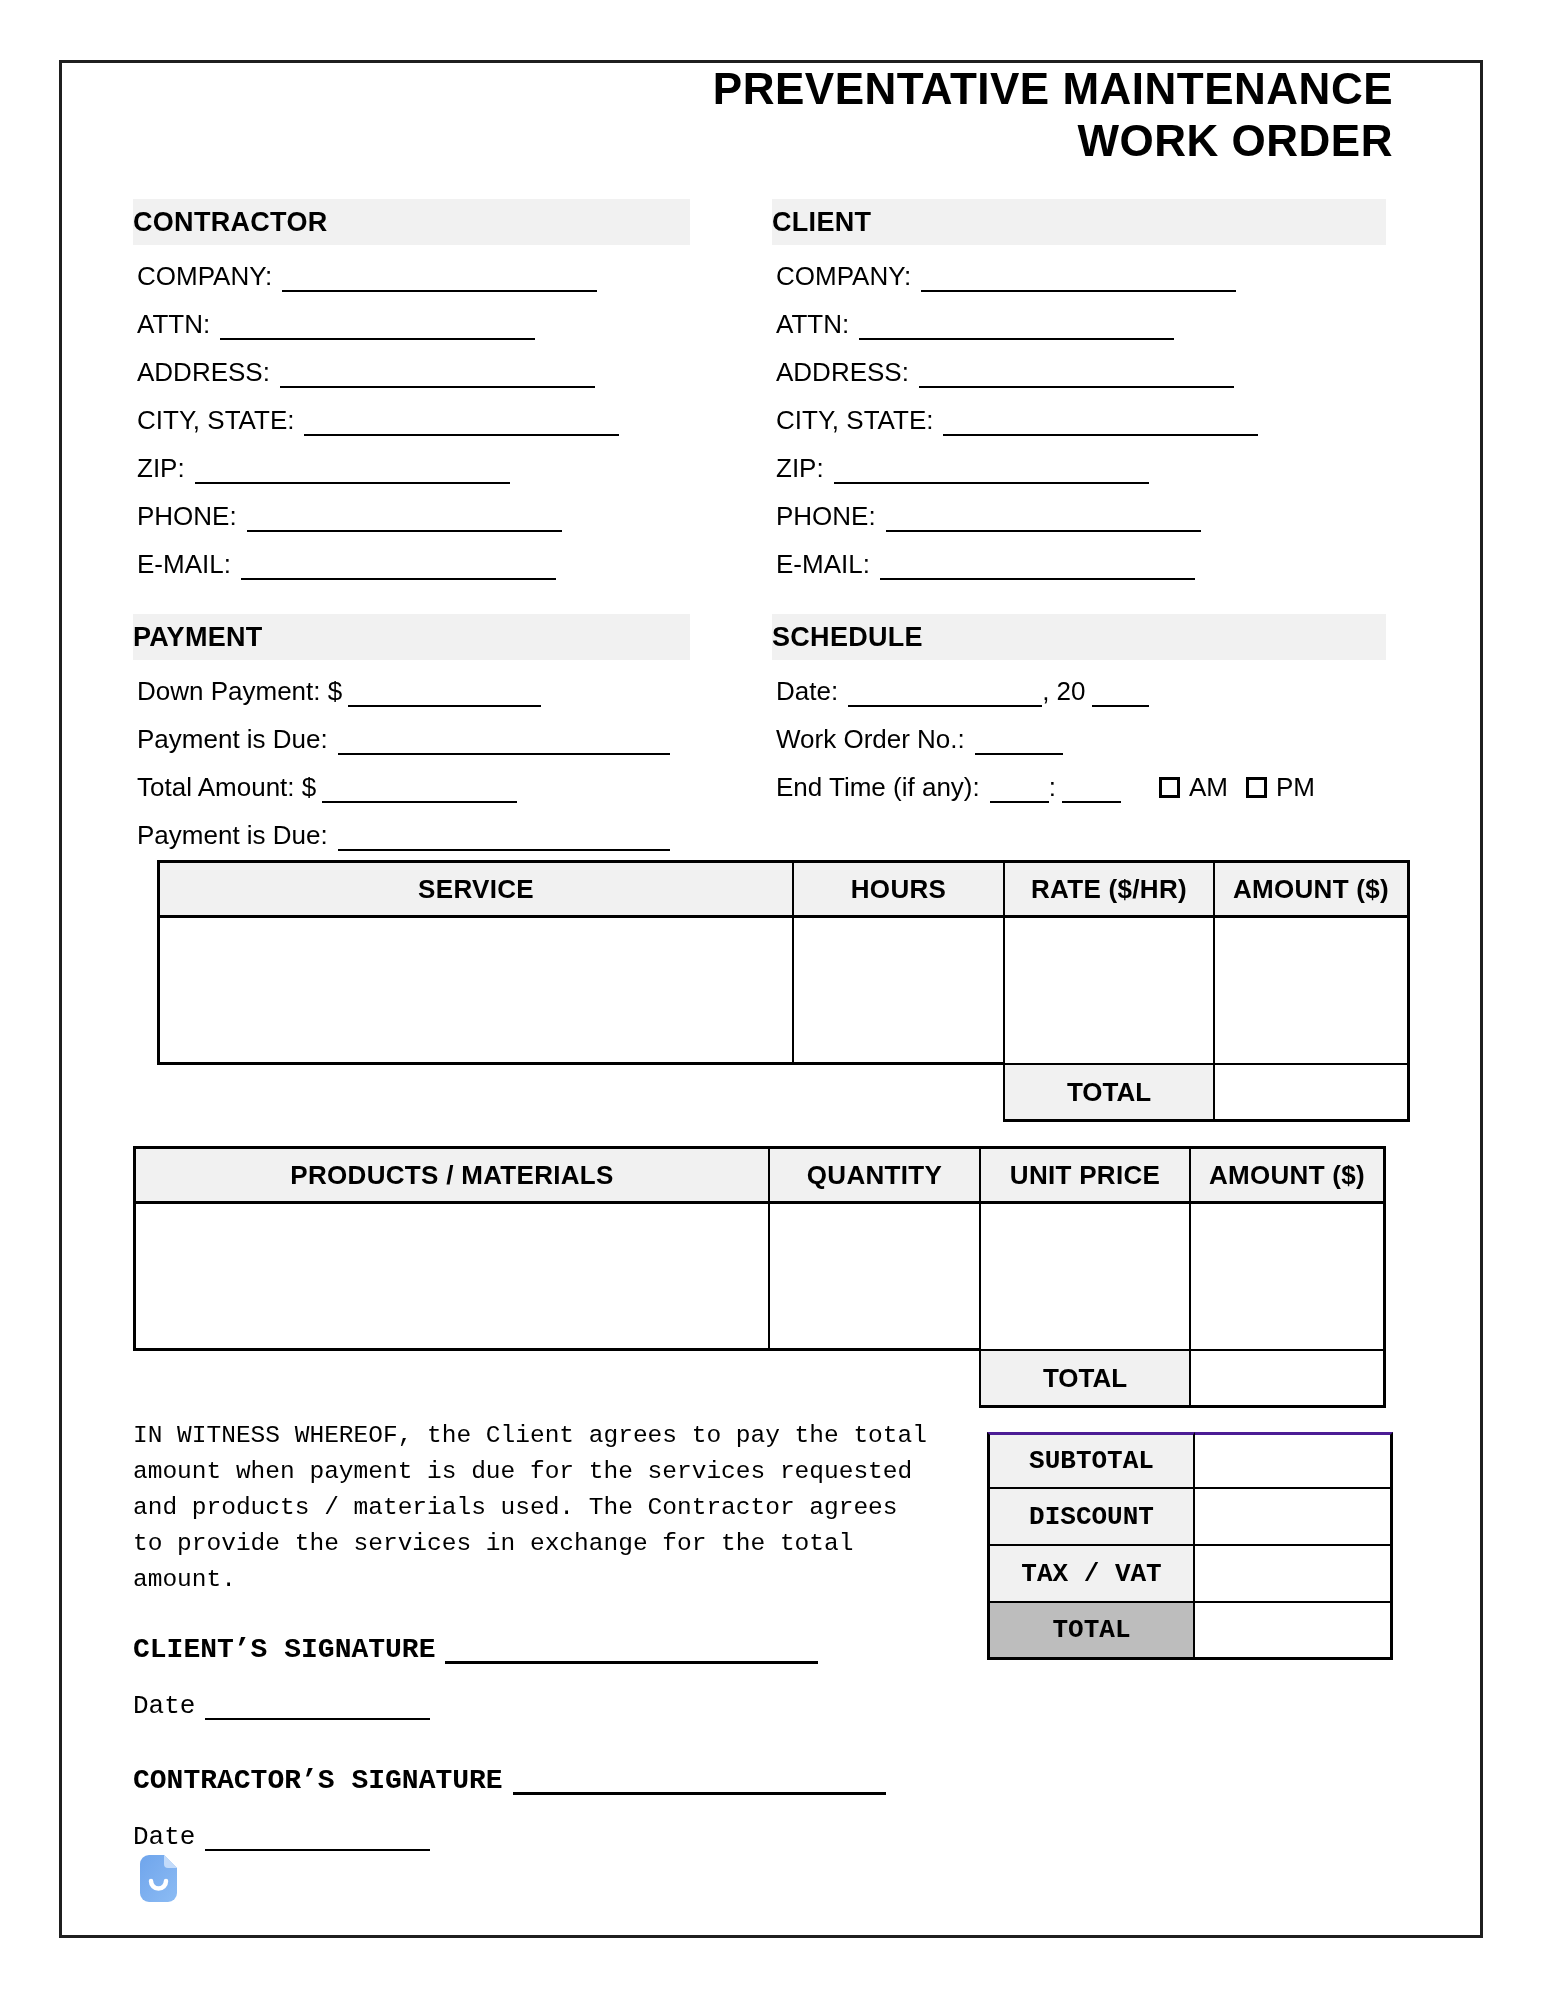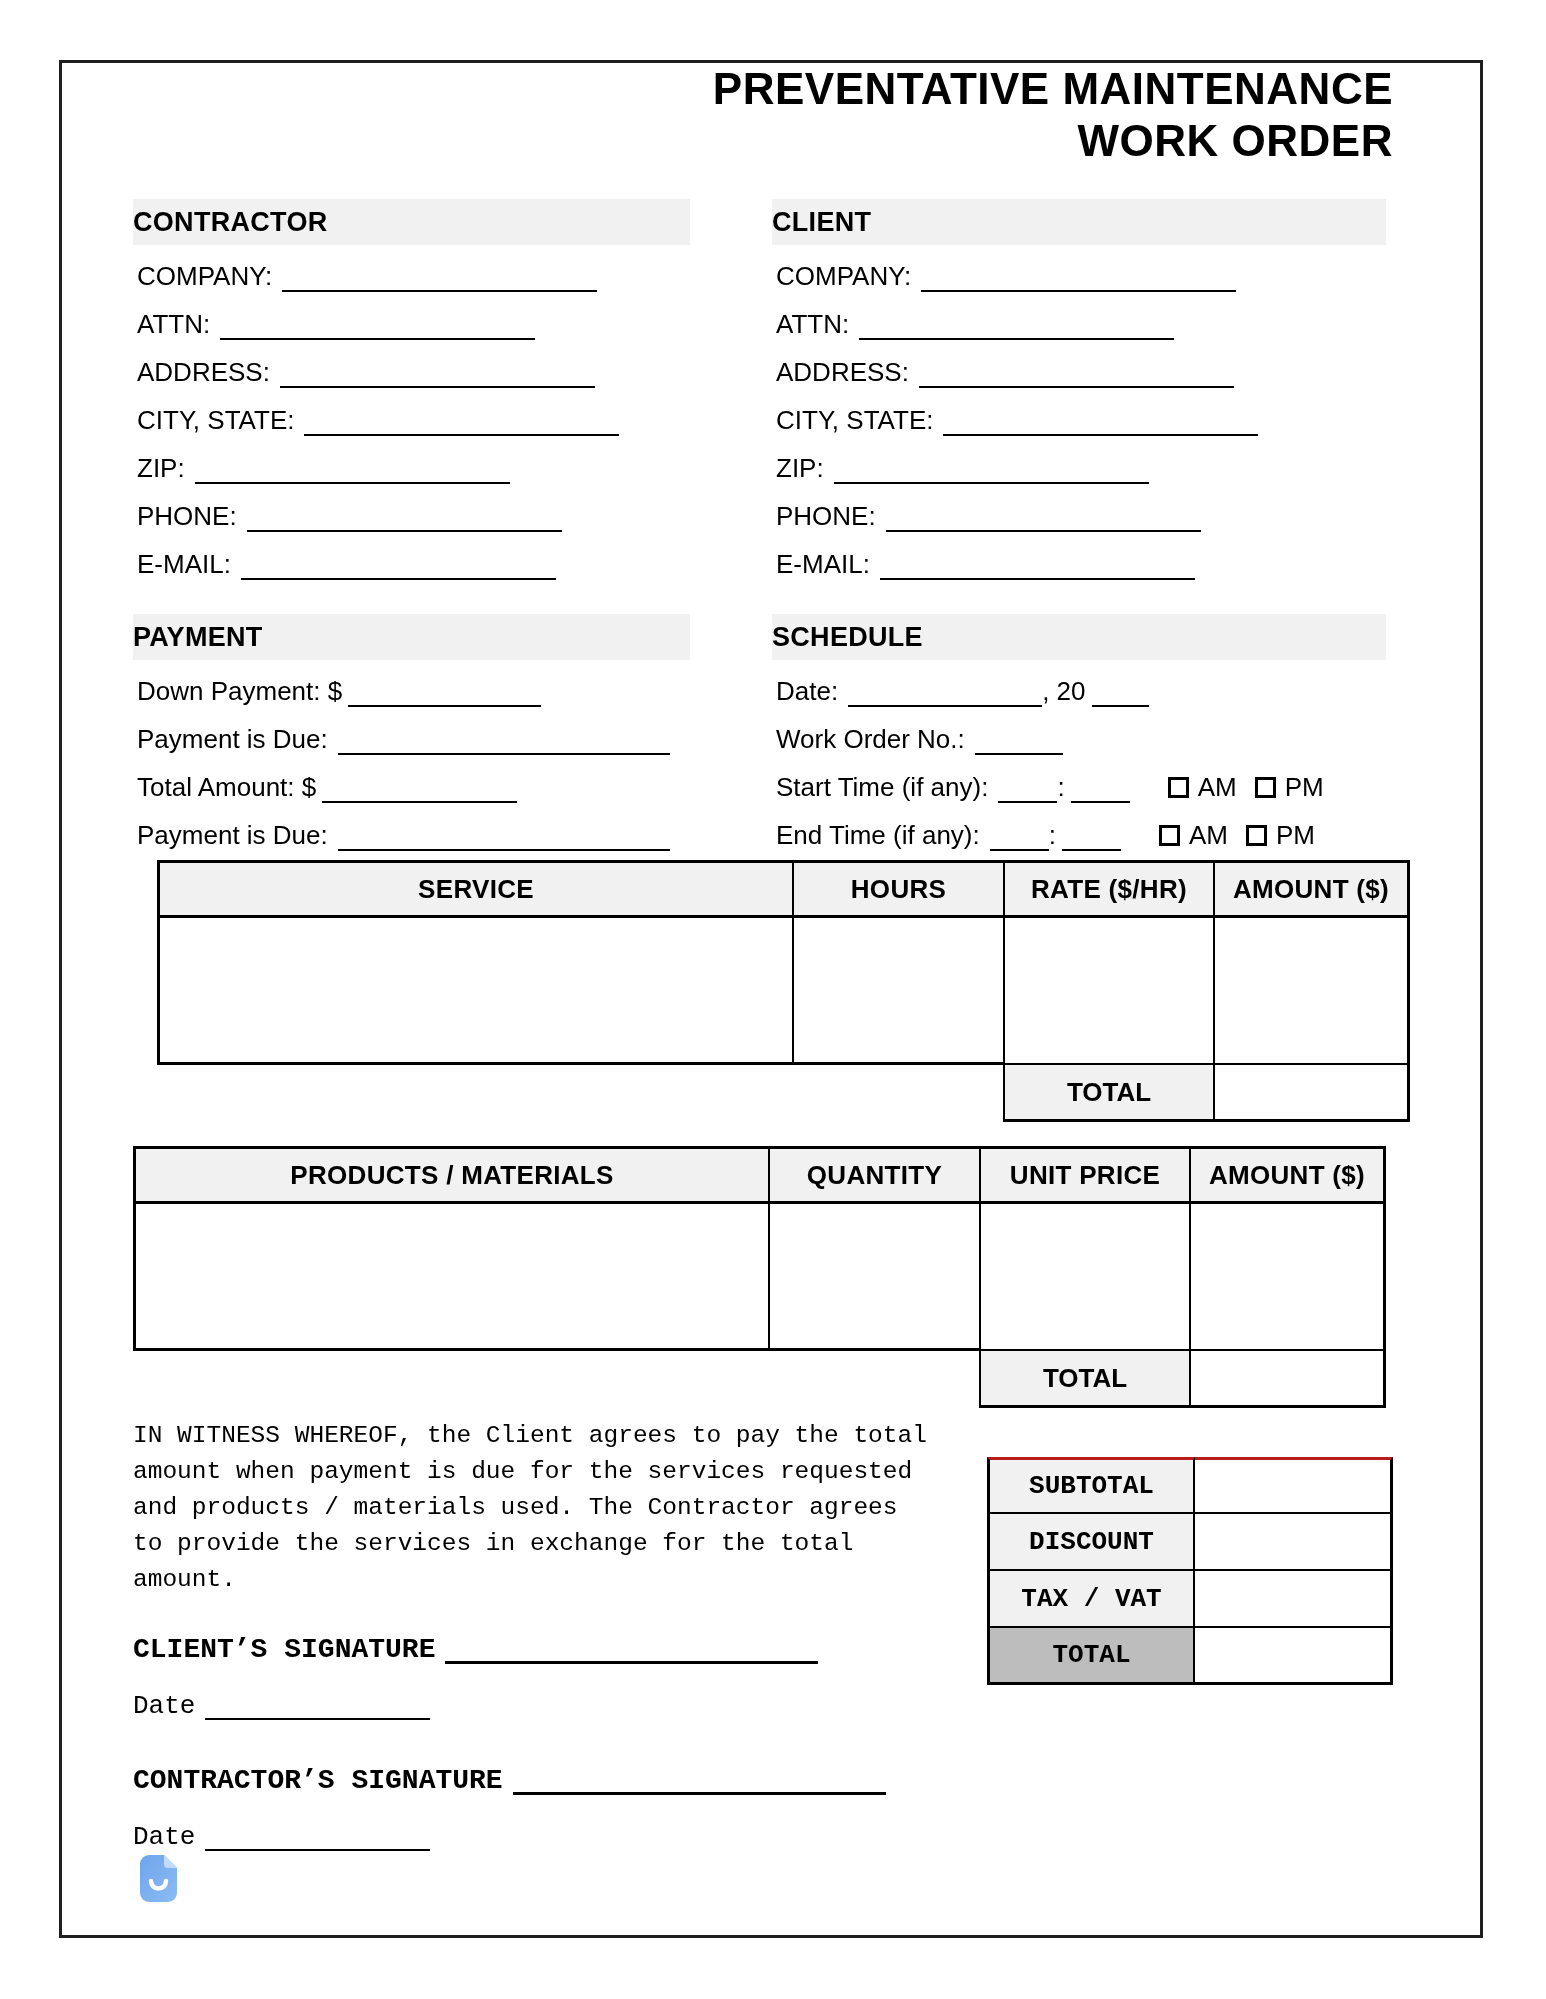--- a/index.html
+++ b/index.html
@@ -45,21 +45,21 @@
   .witness{font-size:24.5px;line-height:36px;width:800px;}
   .sigrow{margin-top:36px;font-size:28px;font-weight:bold;white-space:nowrap;}
   .sigrow .blank{border-bottom-width:3px;}
   .daterow{margin-top:26px;font-size:26px;white-space:nowrap;}
   .sigrow2{margin-top:44px;}
   
   .stbl{display:grid;grid-template-columns:208px 198px;margin-left:auto;align-self:flex-start;margin-top:14px;}
   .stbl > div{box-sizing:border-box;height:57px;}
   .slabel{background:#F1F1F1;border-left:3px solid #000;border-right:2px solid #000;border-bottom:2px solid #000;font-weight:bold;font-size:26px;display:flex;align-items:center;justify-content:center;}
   .sval{border-right:3px solid #000;border-bottom:2px solid #000;background:#fff;}
-  .rtop{border-top:3px solid #b91c1c;margin-top:25px;}
+  .rtop{border-top:3px solid #4c1d95;}
   .slabel.grand{background:#BDBDBD;border-bottom:3px solid #000;}
   .sval.grand{border-bottom:3px solid #000;}
   .logo{position:absolute;left:78px;top:1792px;width:37px;height:47px;}
 </style>
 </head>
 <body>
 
 <div class="page">
 
   <div class="title">
@@ -95,21 +95,20 @@
       <div class="secbar">PAYMENT</div>
       <div class="frow"><span>Down Payment: $</span><span class="blank tight w193"></span></div>
       <div class="frow"><span>Payment is Due:</span><span class="blank w332"></span></div>
       <div class="frow"><span>Total Amount: $</span><span class="blank tight w195"></span></div>
       <div class="frow"><span>Payment is Due:</span><span class="blank w332"></span></div>
     </div>
     <div class="colR">
       <div class="secbar">SCHEDULE</div>
       <div class="frow"><span>Date:</span><span class="blank w194"></span><span>, 20</span><span class="blank tight w57"></span></div>
       <div class="frow"><span>Work Order No.:</span><span class="blank w88"></span></div>
-      <div class="frow"><span>Start Time (if any):</span><span class="blank w59"></span><span>:</span><span class="blank tight w59"></span><span class="cbx first"></span><span>AM</span><span class="cbx second"></span><span>PM</span></div>
       <div class="frow"><span>End Time (if any):</span><span class="blank w59"></span><span>:</span><span class="blank tight w59"></span><span class="cbx first"></span><span>AM</span><span class="cbx second"></span><span>PM</span></div>
     </div>
   </div>
 
   <div class="itbl service">
     <div class="hc cfirst">SERVICE</div>
     <div class="hc">HOURS</div>
     <div class="hc">RATE ($/HR)</div>
     <div class="hc clast">AMOUNT ($)</div>
     <div class="bc cfirst"></div>

